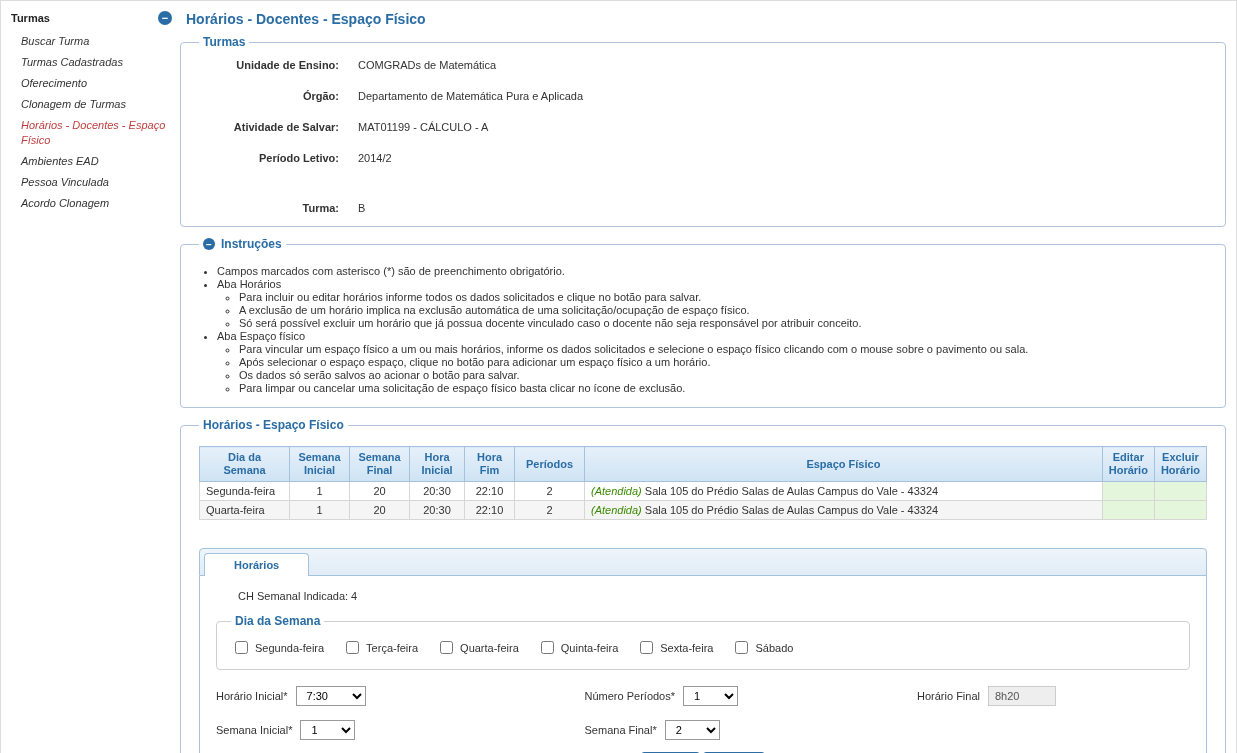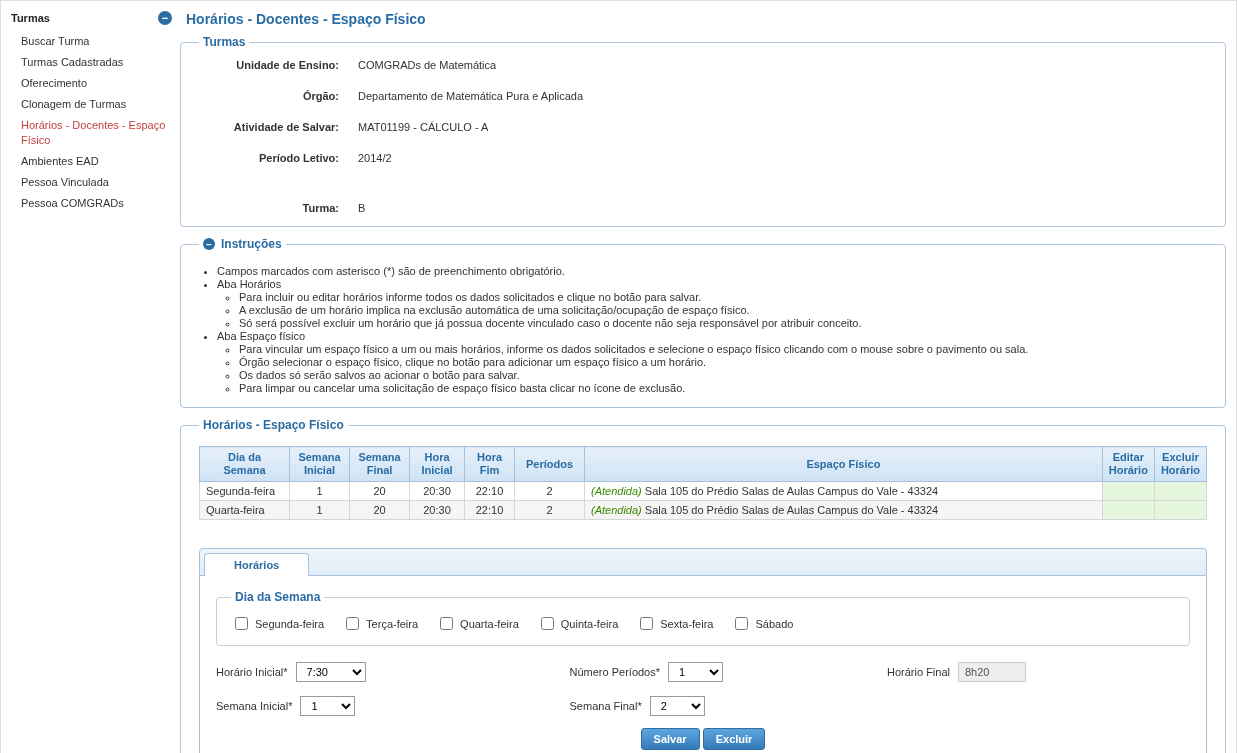--- a/index.html
+++ b/index.html
@@ -4,21 +4,21 @@
 <style>
   * { box-sizing: border-box; }
   body { margin:0; font-family: Verdana, Arial, sans-serif; font-size:11px; color:#333; background:#fff; }
   .page { width:1237px; background:#fff; border:1px solid #ddd; }
   .layout { display:flex; }
   .sidebar { width:175px; padding:6px 0 0 6px; }
   .sidebar-title-row { display:flex; align-items:center; justify-content:space-between; padding:4px 4px 6px 4px; }
   .sidebar-title { font-weight:bold; color:#222; }
   .collapse-icon { width:14px; height:14px; border-radius:50%; background:#2a6da5; color:#fff; display:flex; align-items:center; justify-content:center; font-weight:bold; font-size:11px; cursor:pointer; }
   .sb-list { padding:0 0 10px 0; }
-  .sb-item { padding:3px 6px 3px 14px; color:#333; cursor:pointer; line-height:15px; }
+  .sb-item { padding:3px 6px 3px 14px; color:#333; cursor:pointer; line-height:15px;font-style:italic; }
   .sb-item.active { color:#c04040; }
   .main { flex:1; padding:4px 10px 10px 4px; }
   .page-title { color:#2a6da5; font-weight:bold; font-size:14px; padding:6px 0 8px 6px; }
   fieldset { border:1px solid #b0c4de; border-radius:4px; margin:0 0 10px 0; padding:10px 18px 12px 18px; }
   fieldset > legend { color:#2a6da5; font-weight:bold; font-size:12px; padding:0 4px; }
   .info-grid { display:grid; grid-template-columns:140px auto; row-gap:2px; column-gap:6px;gap:19px; }
   .info-label { text-align:right; font-weight:bold; color:#333; }
   .info-value { color:#333; }
   .instr-legend { display:flex; align-items:center; gap:6px; }
   .instr-list { margin:4px 0 0 0; padding-left:18px; }
@@ -33,21 +33,21 @@
   .action-cell { background:#e4f7dd !important; width:38px; }
   .tabbar { margin-top:2px; }
   .tabs { display:flex; border-bottom:1px solid #a5c1db; background:linear-gradient(#eef5fb,#e0ecf6); border:1px solid #a5c1db; border-radius:4px 4px 0 0; padding:3px 4px 0 4px; }
   .tab { padding:5px 29px; border:1px solid #a5c1db; border-bottom:none; border-radius:4px 4px 0 0; background:#fff; color:#2a6da5; font-weight:bold; font-size:11px; cursor:pointer; position:relative; top:1px; }
   .tab-body { border:1px solid #a5c1db; border-top:none; border-radius:0 0 4px 4px; padding:14px 16px; }
   .ch-line { color:#333; margin:0 0 12px 22px; }
   .inner-fieldset { border:1px solid #cfcfcf; border-radius:4px; padding:10px 14px 12px 14px; margin-bottom:16px; }
   .inner-fieldset legend { color:#2a6da5; font-weight:bold; font-size:12px; }
   .days { display:flex; gap:18px; flex-wrap:wrap; }
   .day { display:flex; align-items:center; gap:4px; }
-  .form-row { display:flex; gap:44px; margin-top:6px; }
+  .form-row { display:flex; gap:59px; margin-top:6px; }
   .form-col { display:flex; flex-direction:column; gap:14px; }
   .ctrl { display:flex; align-items:center; gap:8px; }
   .ctrl label { white-space:nowrap; }
   select { border:1px solid #999; font-size:11px; padding:2px 20px 2px 6px; background:#fff; }
   input[type=text][readonly] { border:1px solid #ccc; background:#eee; color:#555; padding:3px 6px; font-size:11px; width:68px; }
   .btn { background:linear-gradient(#5ea6e0,#337ab7); border:1px solid #2e6da4; color:#fff; border-radius:3px; padding:4px 12px; font-size:11px; font-weight:bold; cursor:pointer; }
   .btn-row { text-align:center; margin-top:12px; }
   .footer-panel { border:1px solid #a5c1db; border-radius:4px; padding:12px; text-align:center; background:#fff; margin-top:12px; }
 </style>
 </head>
@@ -61,21 +61,21 @@
       <span class="collapse-icon">−</span>
     </div>
     <div class="sb-list">
       <div class="sb-item">Buscar Turma</div>
       <div class="sb-item">Turmas Cadastradas</div>
       <div class="sb-item">Oferecimento</div>
       <div class="sb-item">Clonagem de Turmas</div>
       <div class="sb-item active">Horários - Docentes - Espaço Físico</div>
       <div class="sb-item">Ambientes EAD</div>
       <div class="sb-item">Pessoa Vinculada</div>
-      <div class="sb-item">Pessoa COMGRADs</div>
+      <div class="sb-item">Acordo Clonagem</div>
     </div>
   </div>
 
   <div class="main">
     <div class="page-title">Horários - Docentes - Espaço Físico</div>
 
     <fieldset>
       <legend>Turmas</legend>
       <div class="info-grid">
         <div class="info-label">Unidade de Ensino:</div>
@@ -105,21 +105,21 @@
           <ul>
             <li>Para incluir ou editar horários informe todos os dados solicitados e clique no botão para salvar.</li>
             <li>A exclusão de um horário implica na exclusão automática de uma solicitação/ocupação de espaço físico.</li>
             <li>Só será possível excluir um horário que já possua docente vinculado caso o docente não seja responsável por atribuir conceito.</li>
           </ul>
         </li>
         <li>
           <span>Aba Espaço físico</span>
           <ul>
             <li>Para vincular um espaço físico a um ou mais horários, informe os dados solicitados e selecione o espaço físico clicando com o mouse sobre o pavimento ou sala.</li>
-            <li>Órgão selecionar o espaço físico, clique no botão para adicionar um espaço físico a um horário.</li>
+            <li>Após selecionar o espaço espaço, clique no botão para adicionar um espaço físico a um horário.</li>
             <li>Os dados só serão salvos ao acionar o botão para salvar.</li>
             <li>Para limpar ou cancelar uma solicitação de espaço físico basta clicar no ícone de exclusão.</li>
           </ul>
         </li>
       </ul>
     </fieldset>
 
     <fieldset>
       <legend>Horários - Espaço Físico</legend>
       <table class="tbl">
@@ -160,20 +160,21 @@
             <td class="action-cell"></td>
           </tr>
         </tbody>
       </table>
 
       <div class="tabbar" style="margin-top:28px;">
         <div class="tabs">
           <div class="tab">Horários</div>
         </div>
         <div class="tab-body">
+          <div class="ch-line">CH Semanal Indicada: 4</div>
 
           <fieldset class="inner-fieldset">
             <legend>Dia da Semana</legend>
             <div class="days">
               <label class="day">
                     <input type="checkbox" style=""> 
                     <span>Segunda-feira</span>
                   </label>
               <label class="day">
                     <input type="checkbox" style=""> 

